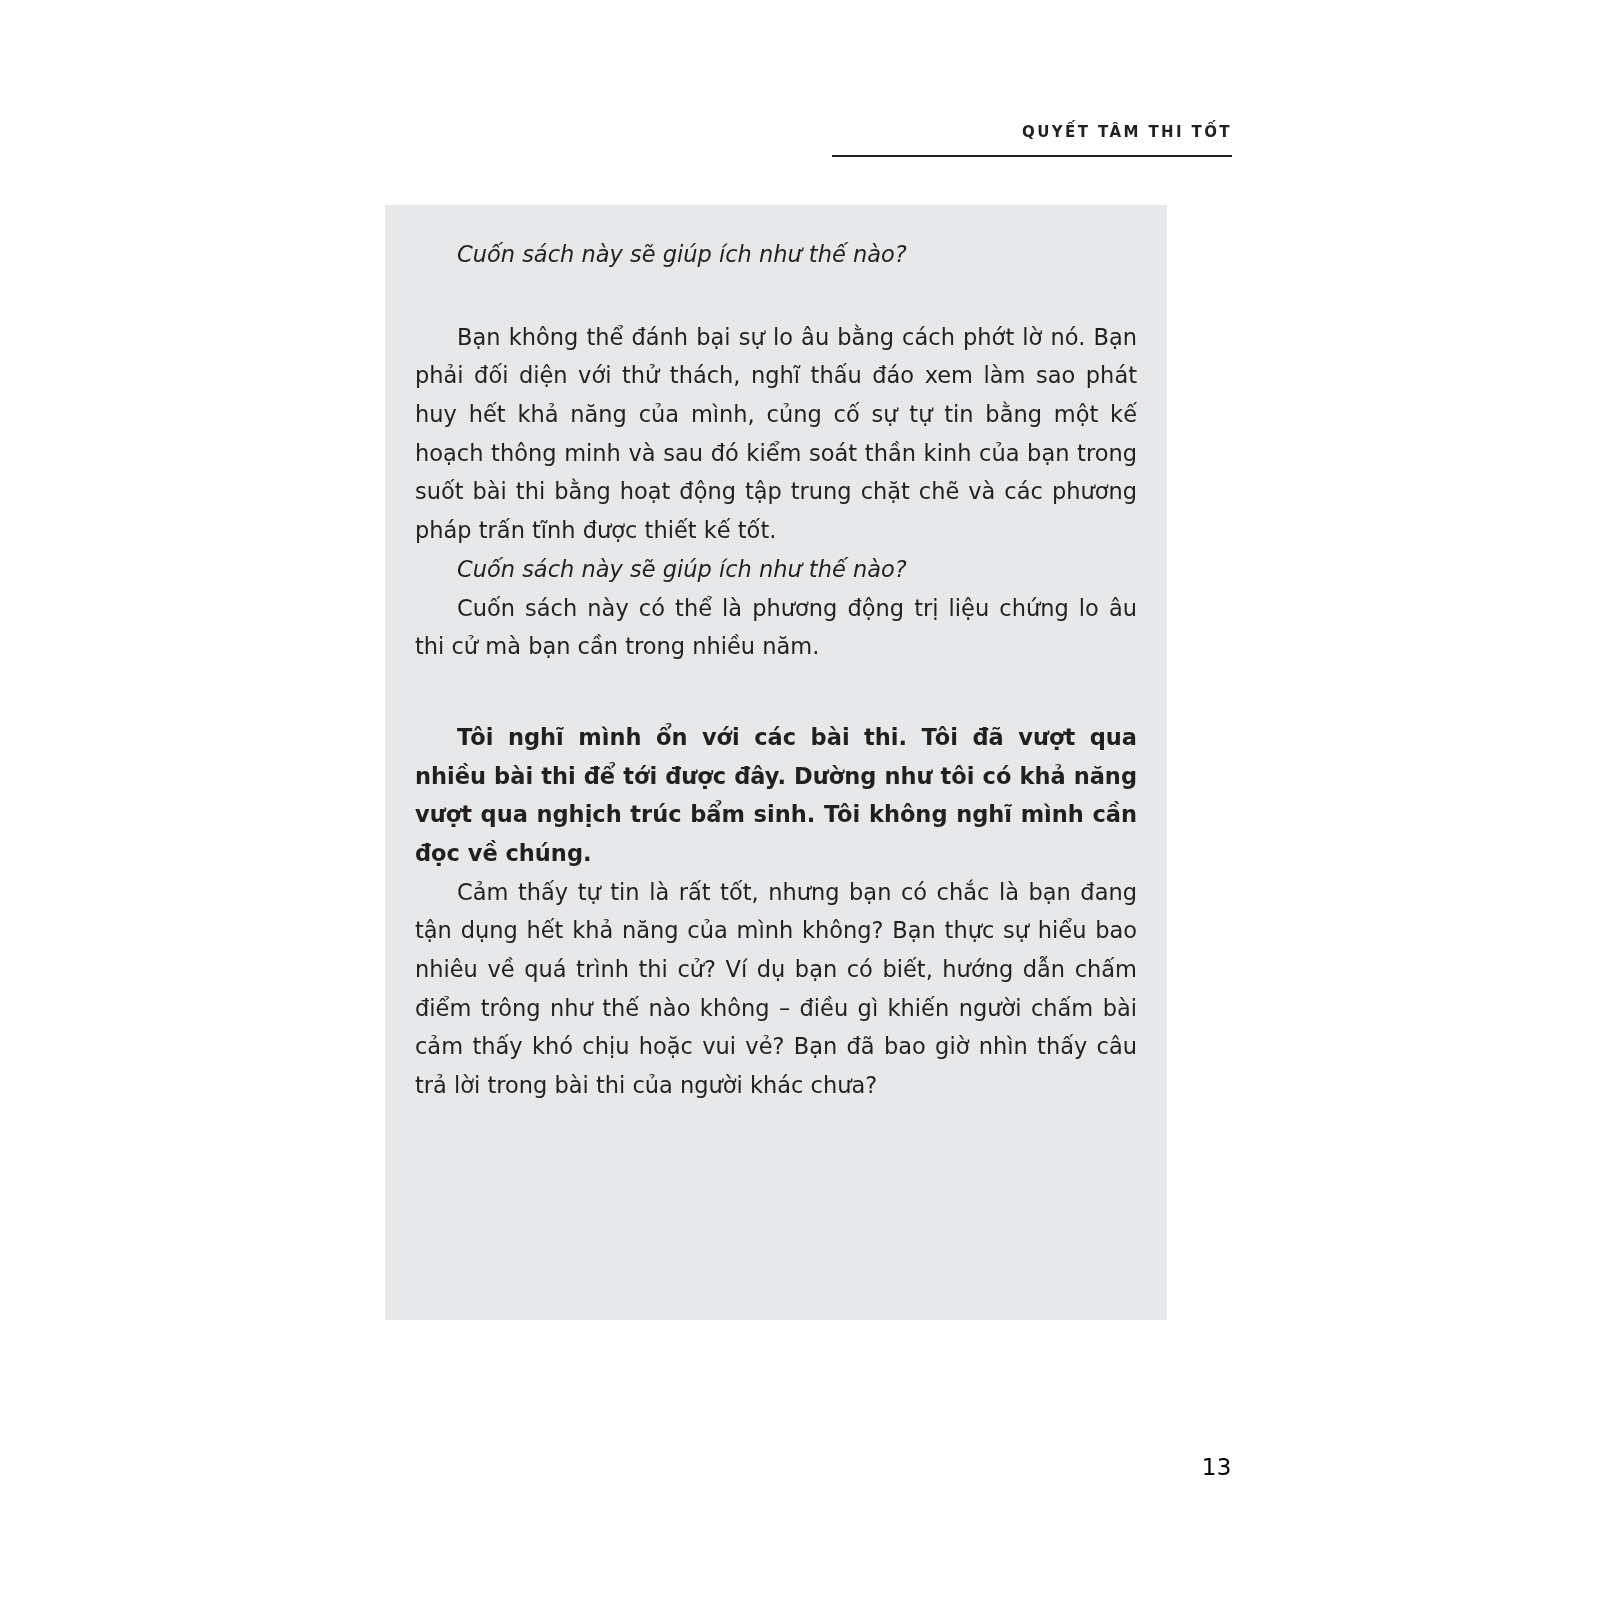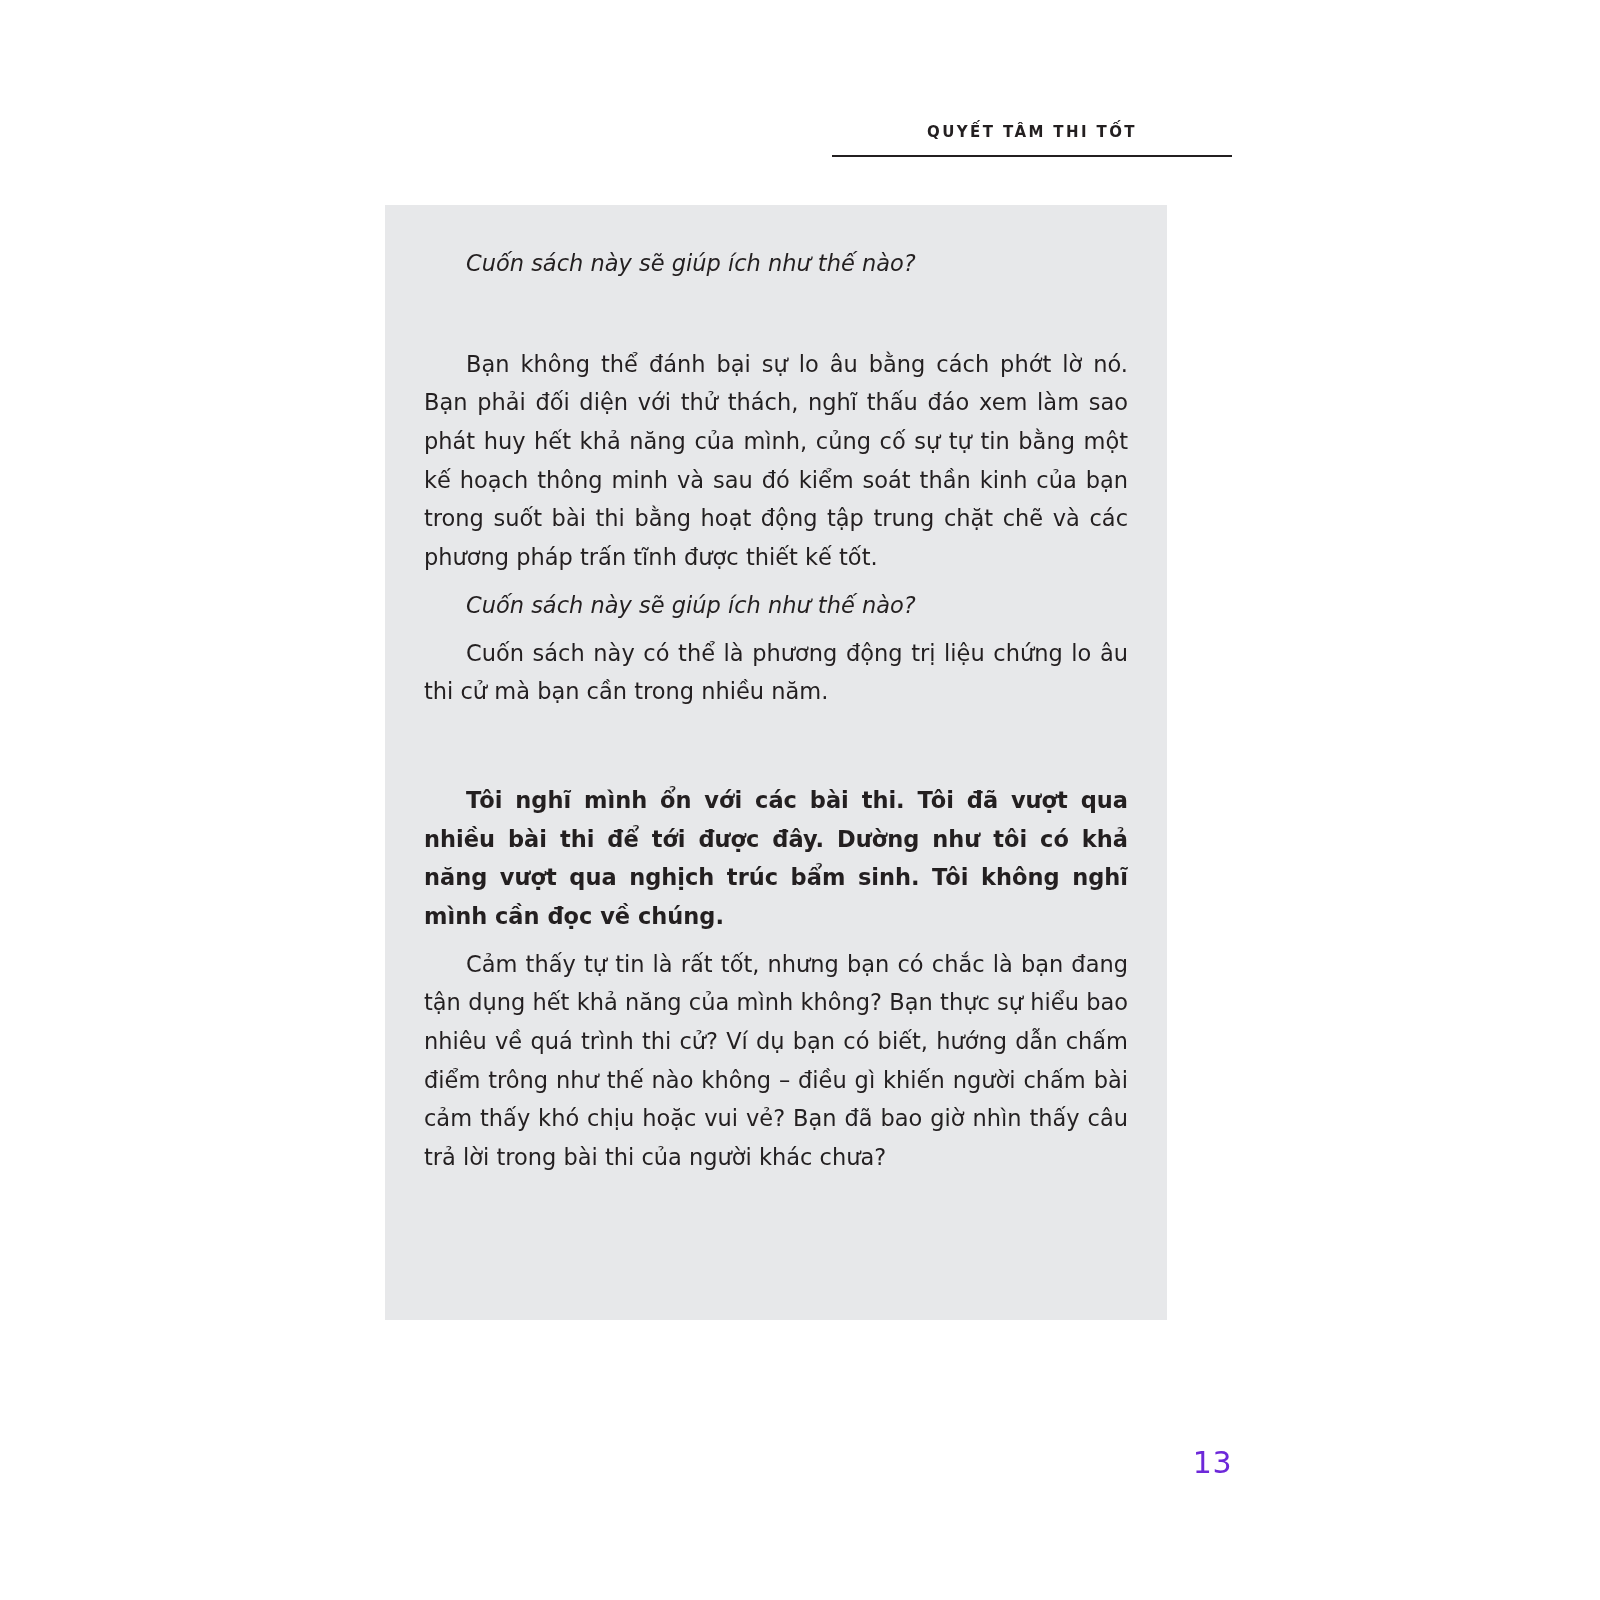--- a/index.html
+++ b/index.html
@@ -23,21 +23,21 @@
     background: #ffffff;
     box-sizing: border-box;
   }
 
   
   .running-head {
     position: absolute;
     top: 122px;
     right: 368px;
     width: 400px;
-    text-align: center;
+    text-align: right;
     padding-bottom: 14px;
     border-bottom: 2px solid #231f20;
   }
   .running-head .rh-text {
     font-family: "DejaVu Sans", "Liberation Sans", sans-serif;
     font-size: 15px;
     font-weight: 700;
     letter-spacing: 2.4px;
     color: #231f20;
     text-transform: uppercase;
@@ -55,21 +55,21 @@
     box-sizing: border-box;
     padding: 30px 30px 30px 30px;
   }
 
   .text-col {
     width: 722px;
     margin: 0 auto;
   }
 
   p {
-    margin: 9px;
+    margin: 0;
     font-size: 22.5px;
     line-height: 1.72;
     color: #231f20;
     text-align: justify;
     text-justify: inter-word;
     hyphens: none;
   }
 
   p.indent {
     text-indent: 42px;
@@ -84,23 +84,23 @@
     font-weight: 700;
   }
   .gap-md { height: 44px; }
   .gap-lg { height: 52px; }
 
   
   .folio {
     position: absolute;
     right: 368px;
     bottom: 120px;
-    font-size: 30px;
+    font-size: 23px;
     font-weight: 400;
-    color: #6d28d9;
+    color: #000000;
     letter-spacing: 0.5px;
   }
 </style>
 </head>
 <body>
 
 <div class="page">
 
   <div class="running-head">
     <span class="rh-text">QUYẾT TÂM THI TỐT</span>

